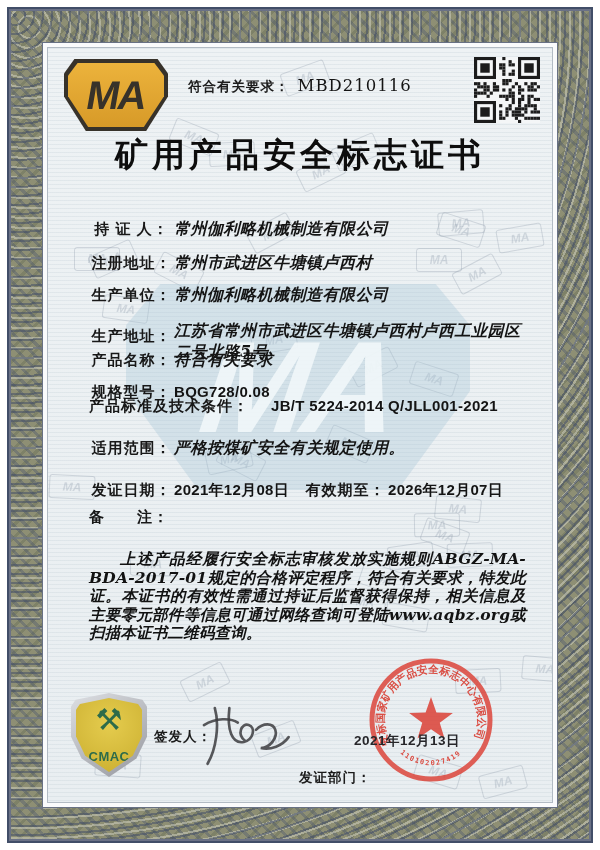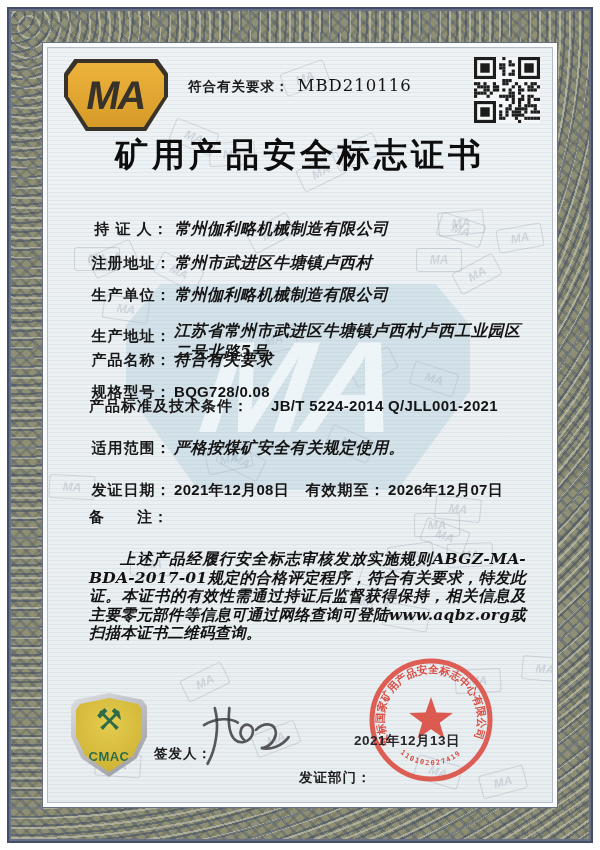--- a/index.html
+++ b/index.html
@@ -355,21 +355,21 @@
 
   <div class="statement">上述产品经履行安全标志审核发放实施规则ABGZ-MA-BDA-2017-01规定的合格评定程序，符合有关要求，特发此证。本证书的有效性需通过持证后监督获得保持，相关信息及主要零元部件等信息可通过网络查询可登陆www.aqbz.org或扫描本证书二维码查询。</div>
 
   <div class="cmac">
     <div class="inner">
       <span class="emblem">⚒</span>
       <span class="cm-txt">CMAC</span>
     </div>
   </div>
 
-  <span class="blbl" style="left:106px;top:697px">签发人：</span>
+  <span class="blbl" style="left:106px;top:680px">签发人：</span>
 
   <svg class="sig" width="95" height="75" viewBox="0 0 78 62">
     <path d="M12 10 C16 24 13 44 6 56"></path>
     <path d="M3 24 C13 18 25 18 31 22"></path>
     <path d="M24 10 C22 28 26 40 36 38 C44 36 46 26 40 24 C34 22 30 32 37 37"></path>
     <path d="M46 28 C52 22 60 22 62 28 C64 34 58 43 50 43 C58 45 68 41 73 34"></path>
   </svg>
 
   <span class="blbl" style="left:251px;top:721px">发证部门：</span>
 

